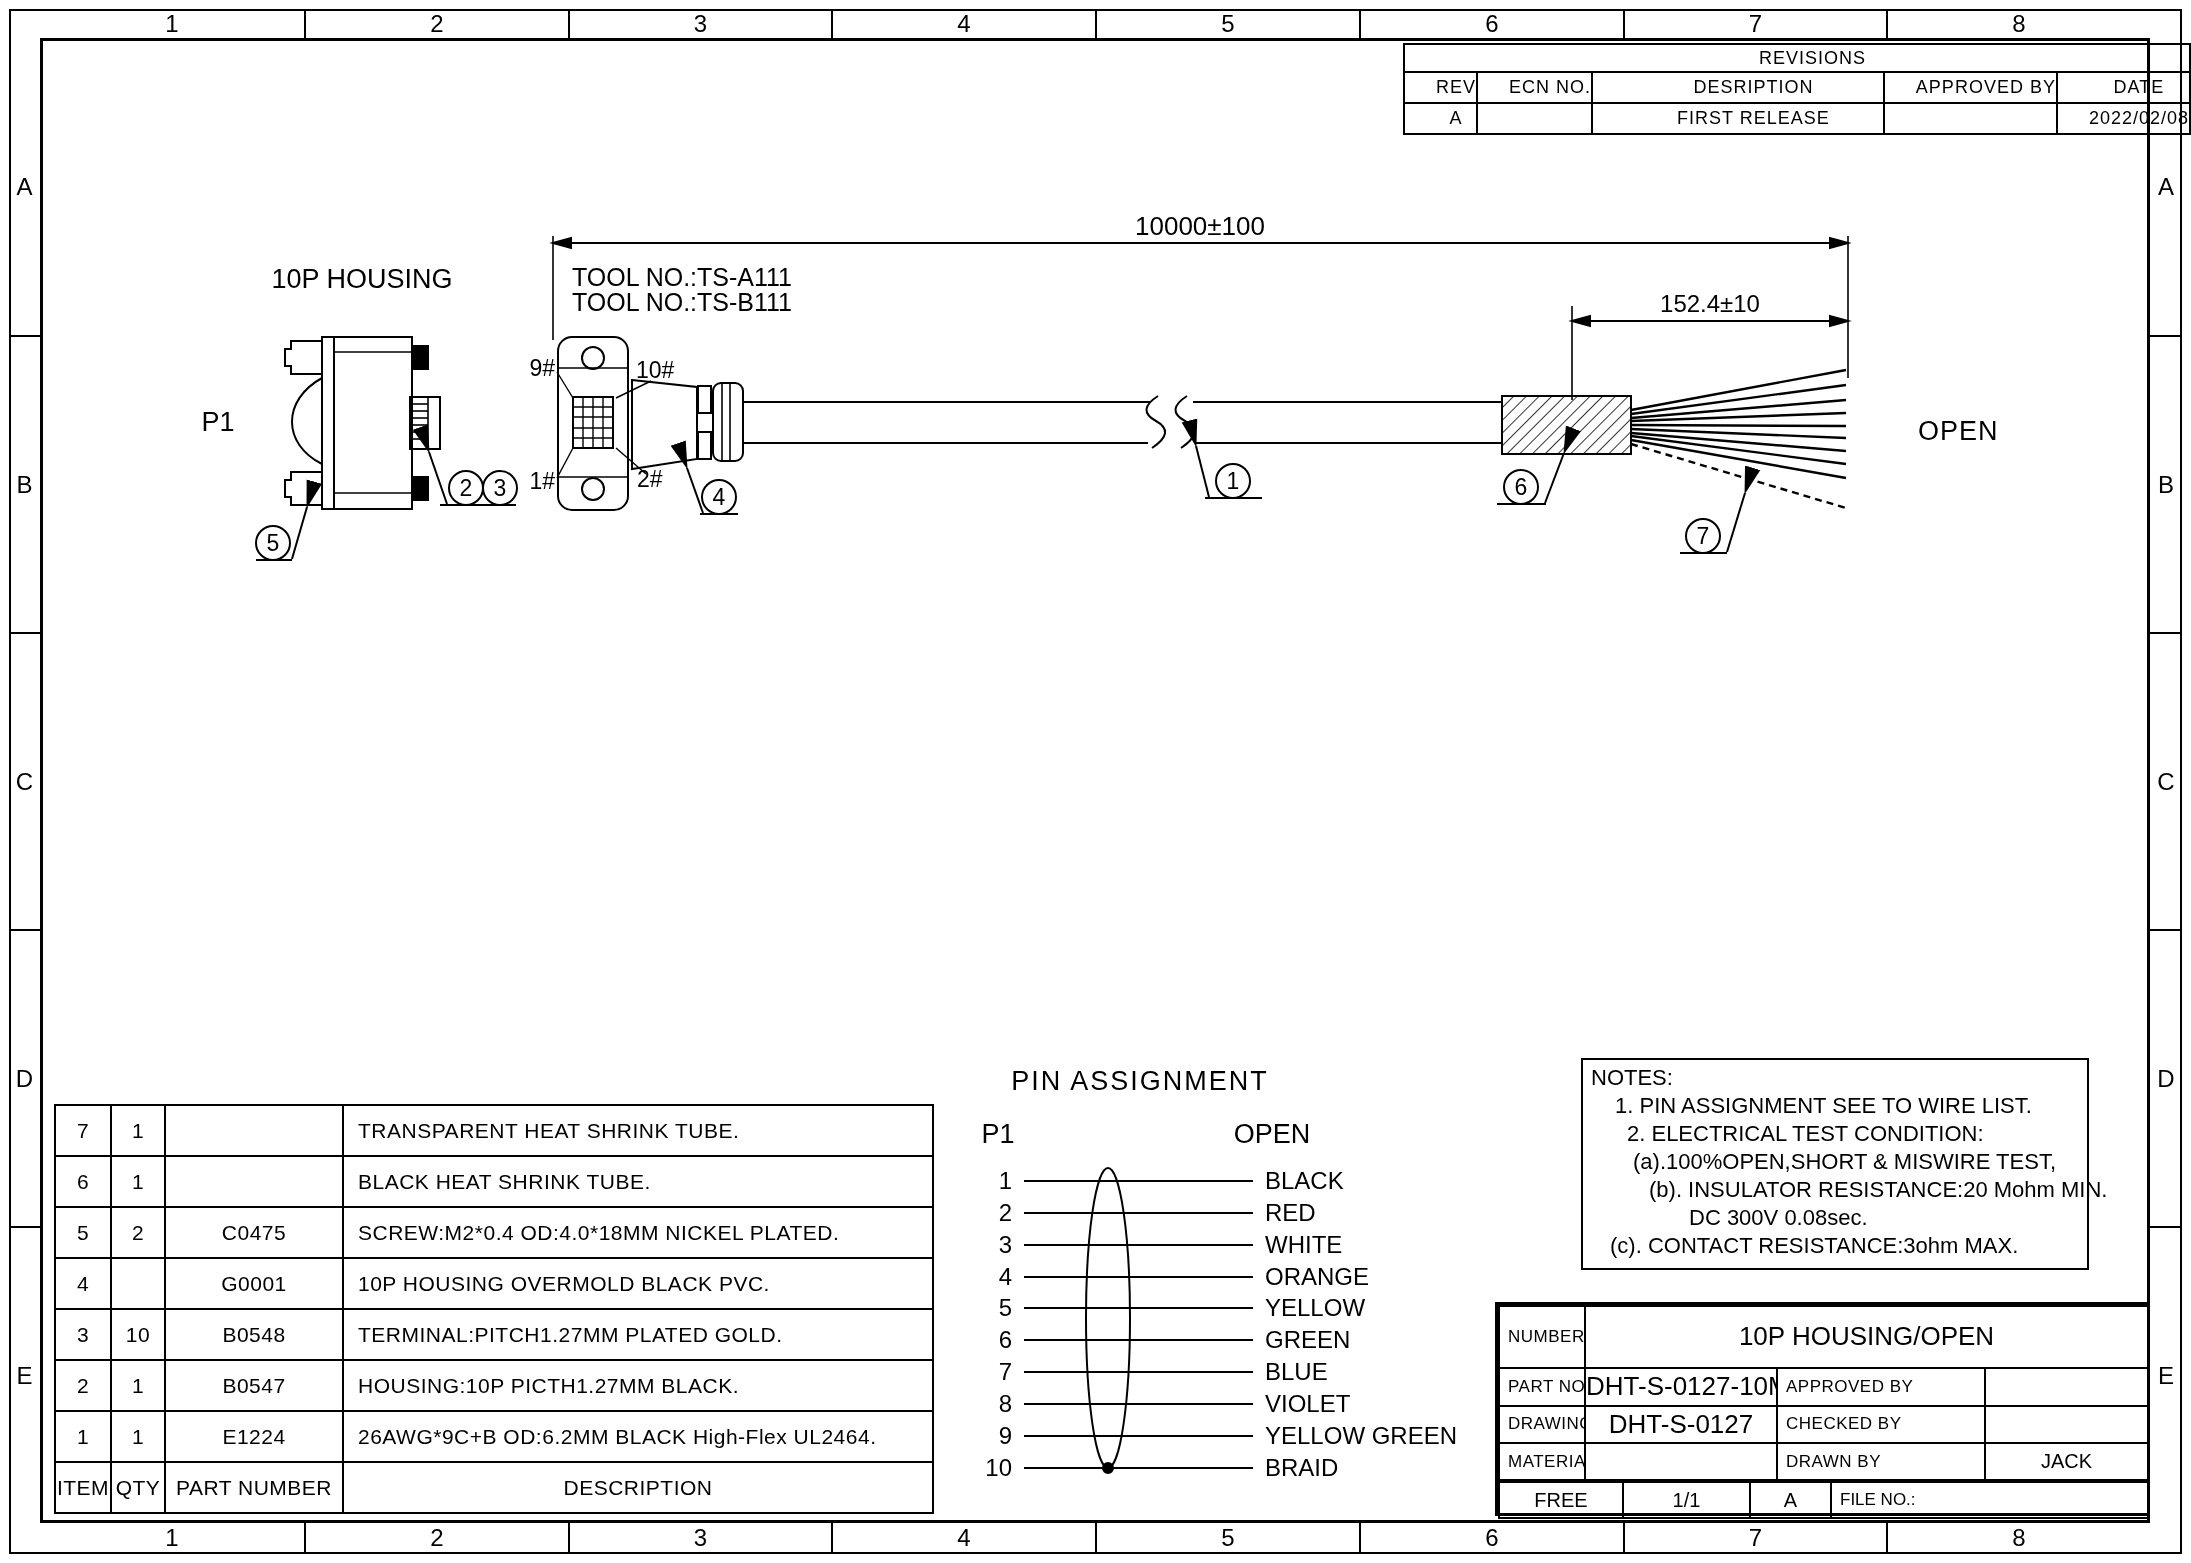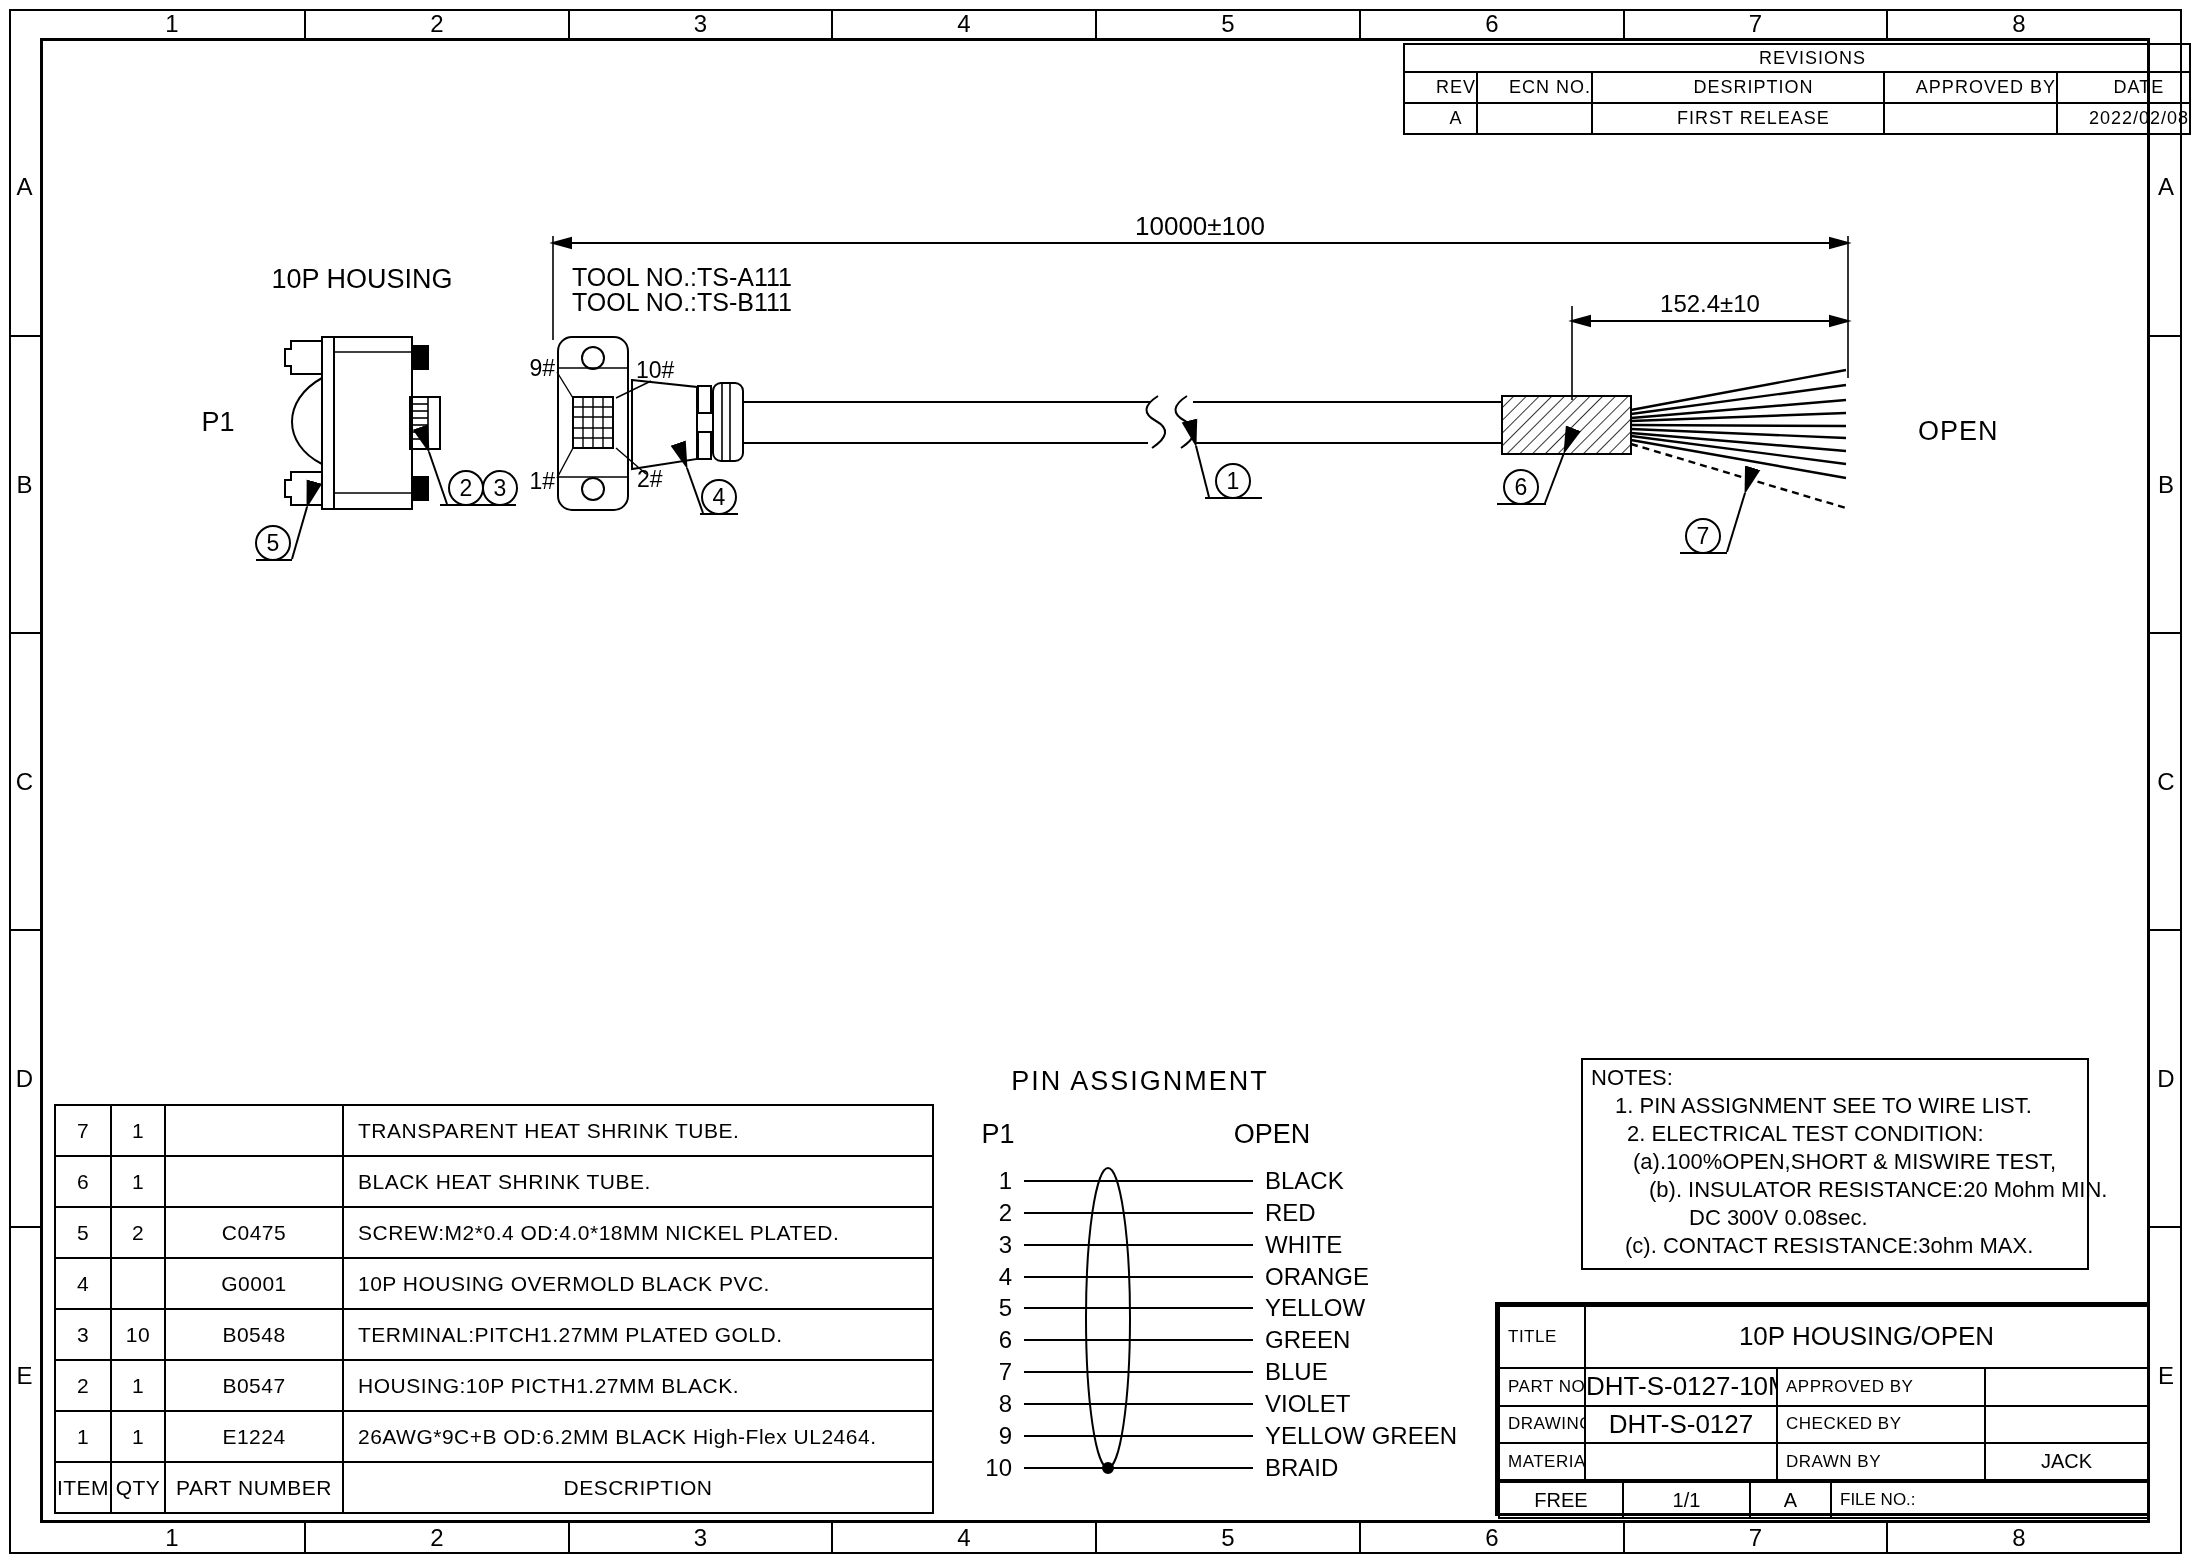--- a/index.html
+++ b/index.html
@@ -28,21 +28,21 @@
   .rev-table .rt-h{height:31px;}
   .rev-table .rt-r{height:31px;font-size:19px;}
   .bom-table{left:54px;top:1104px;}
   .bom-table td{height:49px;font-size:21px;letter-spacing:0.5px;}
   .bom-table td.desc{text-align:left;padding-left:14px;}
   .notes-box{left:1581px;top:1058px;width:508px;height:212px;border:2.5px solid #000;
              font-size:22px;line-height:28px;padding-top:4px;}
   .notes-box div{white-space:nowrap;}
   .nl0{padding-left:8px;} .nl1{padding-left:32px;} .nl2{padding-left:44px;}
   .nl3{padding-left:50px;} .nl4{padding-left:66px;} .nl5{padding-left:106px;}
-  .nl6{padding-left:42px;}
+  .nl6{padding-left:27px;}
   .tb{left:1495px;top:1302px;width:655px;height:214px;border:3px solid #000;}
   .tb table{width:100%;}
   .tb td{white-space:nowrap;}
   .tb .lab{font-size:17px;text-align:left;padding-left:8px;letter-spacing:0.5px;}
   .tb .val-big{font-size:26px;}
   .tb .val-mid{font-size:20px;}
   .tb .r1{height:59px;} .tb .r2{height:36px;} .tb .r3{height:36px;} .tb .r4{height:35px;}
   .tb .r5{height:17px;font-size:17px;} 
   .dwg text{font-family:"Liberation Sans",sans-serif;fill:#000;}
   svg{position:absolute;}
@@ -362,21 +362,21 @@
   <div class="abs tb">
     <table style="height:176px">
       <colgroup>
           <col style="width:86px">
           <col style="width:192px">
           <col style="width:208px">
           <col style="width:163px">
         </colgroup>
       <tbody>
           <tr class="r1">
-        <td class="lab">TITLE</td>
+        <td class="lab">NUMBER</td>
         <td class="val-big" colspan="3">10P HOUSING/OPEN</td>
       </tr>
       <tr class="r2">
         <td class="lab">PART NO.</td>
         <td class="val-big">DHT-S-0127-10M</td>
         <td class="lab">APPROVED BY</td>
         <td></td>
       </tr>
       <tr class="r3">
         <td class="lab">DRAWING NO.</td>

